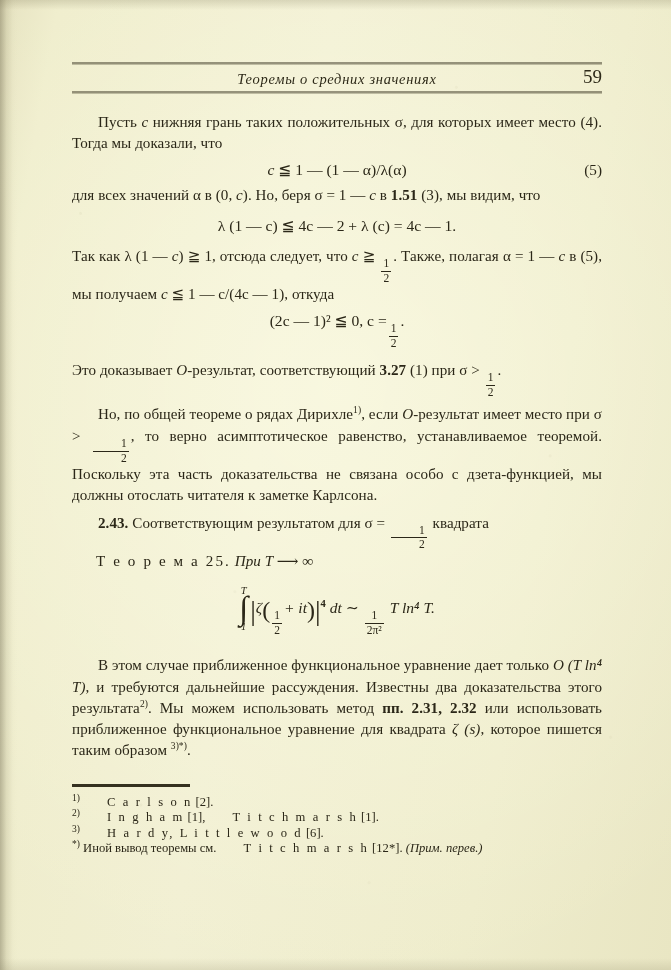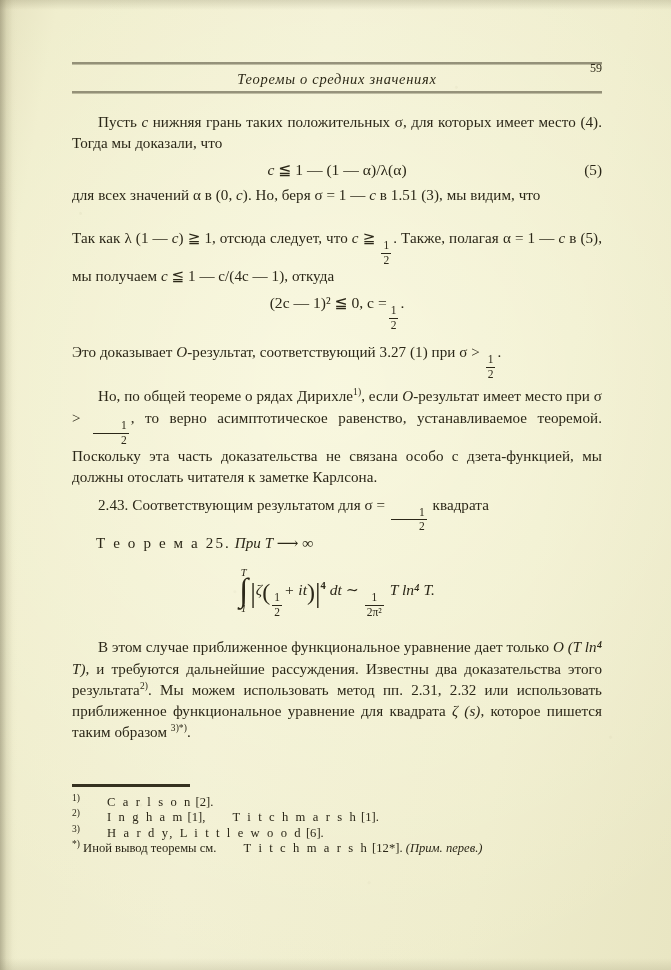--- a/index.html
+++ b/index.html
@@ -89,42 +89,42 @@
   }
   .runhead-title {
     font-style: italic;
     font-size: 14.5px;
     letter-spacing: .7px;
     color: #2e2a19;
   }
   .runhead-folio {
     position: absolute;
     right: 0;
-    bottom: 12px;
-    font-size: 12px;
+    bottom: 0;
+    font-size: 19px;
     color: #2e2a19;
   }
 
   
   p.body {
     margin: 0;
     font-size: 15.1px;
     line-height: 21.3px;
     text-align: justify;
     text-justify: inter-word;
     color: #2b2718;
     letter-spacing: .05px;
   }
   p.indent { text-indent: 26px; }
   .gap-sm { height: 6px; }
   .gap-md { height: 11px; }
   .gap-lg { height: 16px; }
 
   .it { font-style: italic; }
-  .bold { font-weight: normal; }
+  .bold { font-weight: bold; }
   .mathvar { font-style: italic; font-family: "Liberation Serif", serif; }
   .sup { font-size: 9.5px; vertical-align: super; line-height: 0; }
 
   
   .eq {
     position: relative;
     display: flex;
     justify-content: center;
     align-items: center;
     font-size: 15.6px;
@@ -266,20 +266,23 @@
     </div>
 
     <div class="gap-sm"></div>
 
     <p class="body">
       <span>для всех значений α в (0, </span><span class="mathvar">c</span><span>). Но, беря σ = 1 — </span><span class="mathvar">c</span><span> в </span><span class="bold">1.51</span><span> (3), мы видим, что</span>
     </p>
 
     <div class="gap-md"></div>
 
+    <div class="eq">
+      <span>λ (1 — c) ≦ 4c — 2 + λ (c) = 4c — 1.</span>
+    </div>
 
     <div class="gap-md"></div>
 
     <p class="body tall-line">
       <span>Так как λ (1 — </span><span class="mathvar">c</span><span>) ≧ 1, отсюда следует, что </span><span class="mathvar">c</span><span> ≧ </span><span class="frac">
           <span class="num">1</span>
           <span class="den">2</span>
         </span><span>. Также, полагая α = 1 — </span><span class="mathvar">c</span><span> в (5), мы получаем </span><span class="mathvar">c</span><span> ≦ 1 — c/(4c — 1), откуда</span>
     </p>
 

